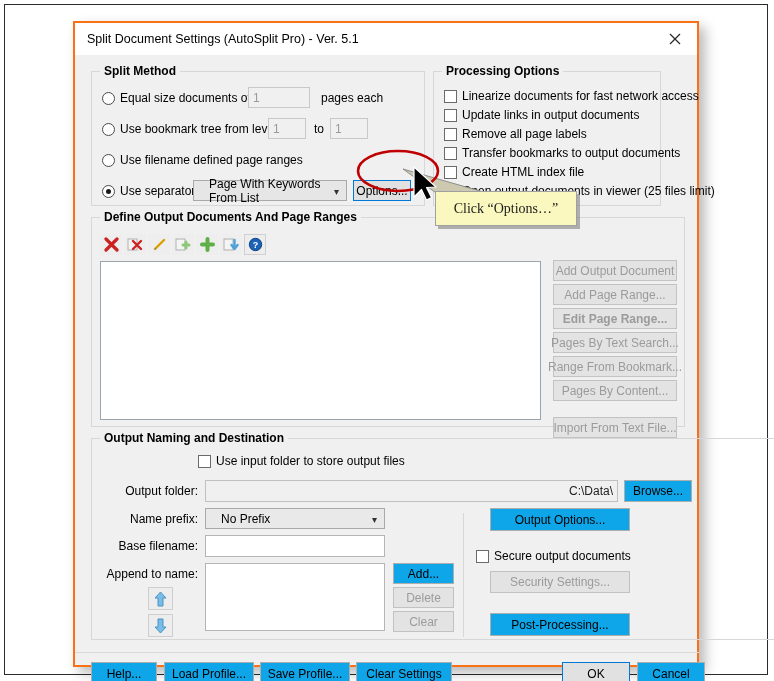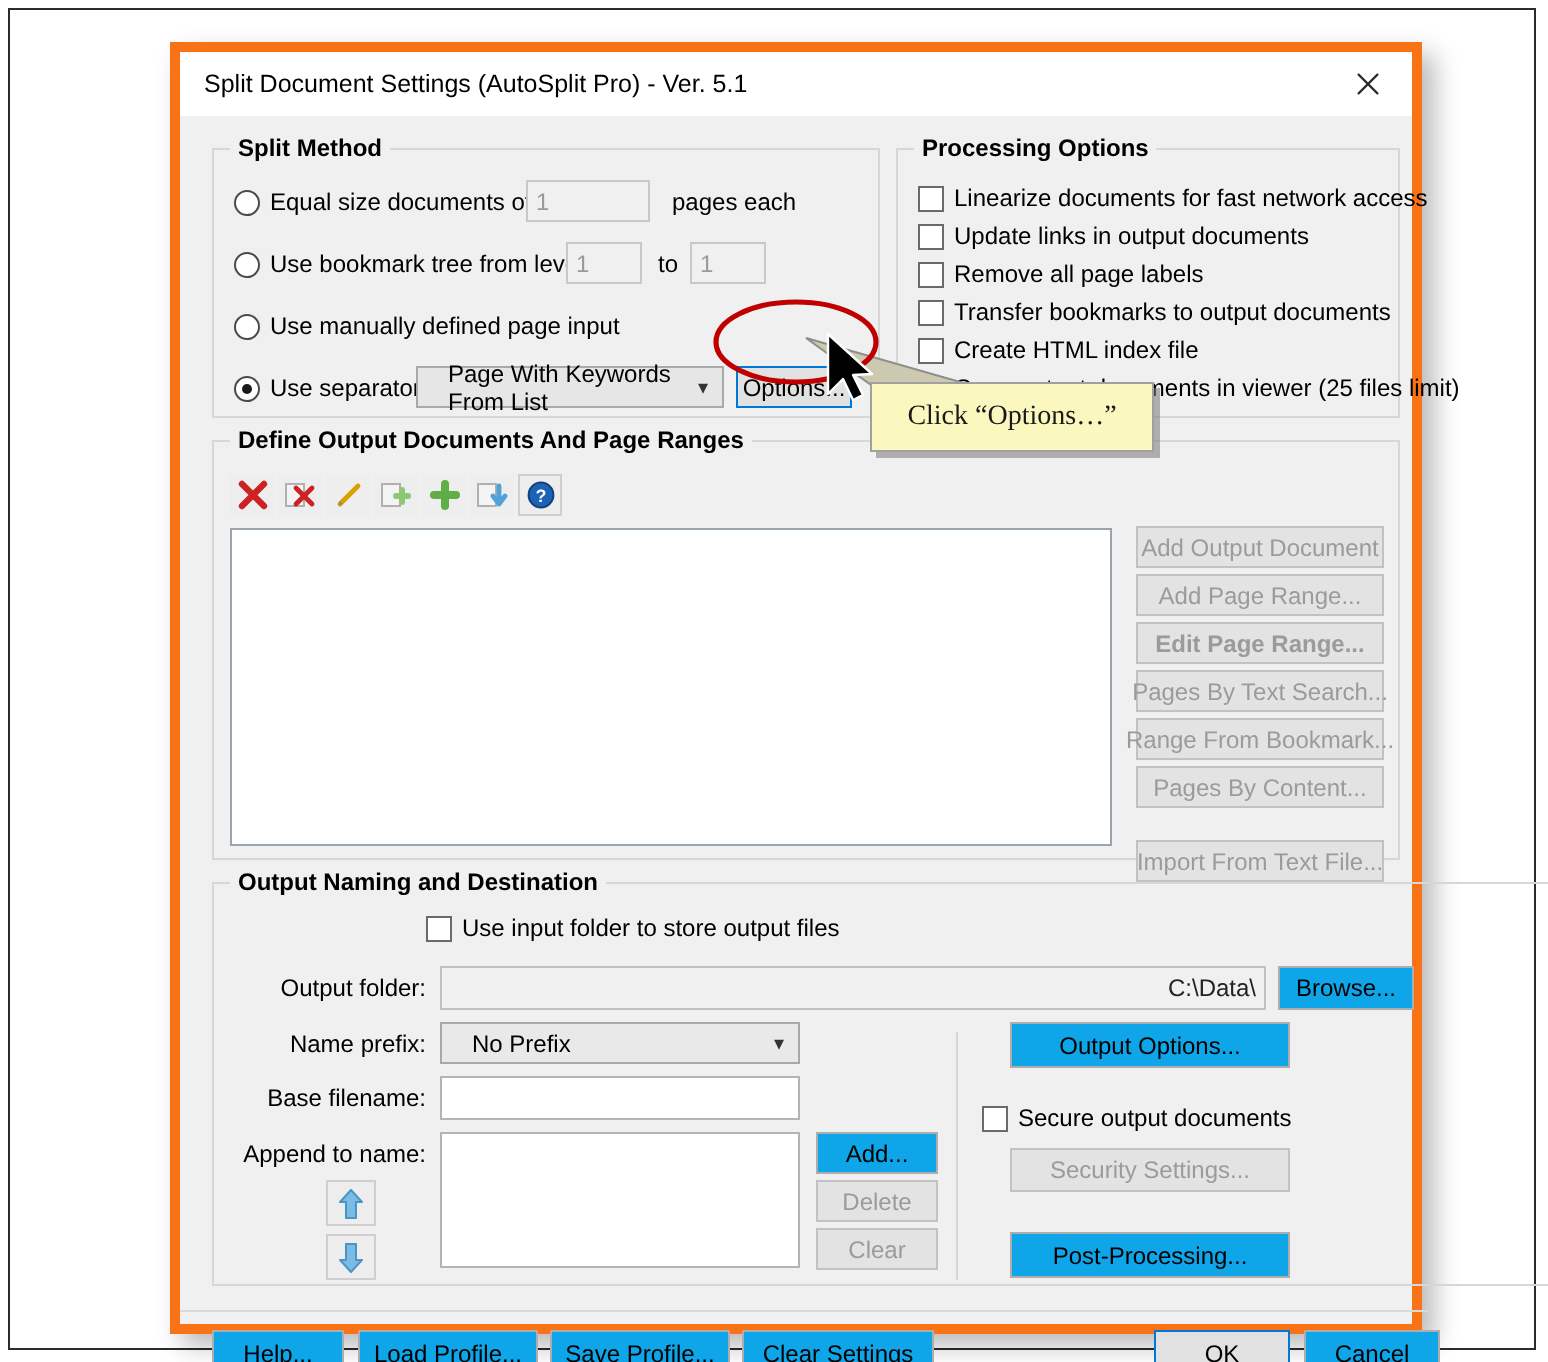--- a/index.html
+++ b/index.html
@@ -22,24 +22,24 @@
     left: 4px; top: 4px;
     width: 764px; height: 671px;
     border: 1px solid #2b2b2b;
     box-sizing: border-box;
     background: #ffffff;
   }
 
   
   #dialog {
     position: absolute;
-    left: 80px; top: 16px;
+    left: 68px; top: 16px;
     width: 626px; height: 646px;
     background: #f0f0f0;
-    border: 5px solid #f97316;
+    border: 2px solid #f97316;
     box-sizing: border-box;
     box-shadow: 6px 6px 12px rgba(0,0,0,0.28);
   }
   .titlebar {
     height: 32px;
     background: #ffffff;
     border-bottom: 1px solid #e6e6e6;
     display: flex;
     align-items: center;
     position: relative;
@@ -244,35 +244,35 @@
         <div class="tinput disabled" style="position:absolute; left:176px; top:46px; width:38px; height:21px;">
           <span>1</span>
         </div>
         <div class="lbl" style="left:222px; top:50px;">to</div>
         <div class="tinput disabled" style="position:absolute; left:238px; top:46px; width:38px; height:21px;">
           <span>1</span>
         </div>
 
         <div class="radio-row" style="left:10px; top:81px;">
           <span class="radio"></span>
-          <span>Use manually defined page input</span>
+          <span>Use filename defined page ranges</span>
         </div>
 
         <div class="radio-row" style="left:10px; top:112px;">
           <span class="radio checked"></span>
           <span>Use separator:</span>
         </div>
         <div class="combo" style="position:absolute; left:101px; top:108px; width:154px; height:21px;">
           <span>Page With Keywords From List</span>
           <span class="chev">▾</span>
         </div>
         <div class="btn primary" style="position:absolute; left:261px; top:108px; width:58px; height:21px;">Options...</div>
       </div>
 
-      <div class="group" style="left:358px; top:16px; width:252px; height:135px;">
+      <div class="group" style="left:358px; top:16px; width:228px; height:135px;">
         <div class="grp-title">Processing Options</div>
         <div style="position:absolute; left:10px; top:17px; right:6px;">
           <div class="cb-row">
             <span class="checkbox"></span>
             <span>Linearize documents for fast network access</span>
           </div>
           <div class="cb-row">
             <span class="checkbox"></span>
             <span>Update links in output documents</span>
           </div>

